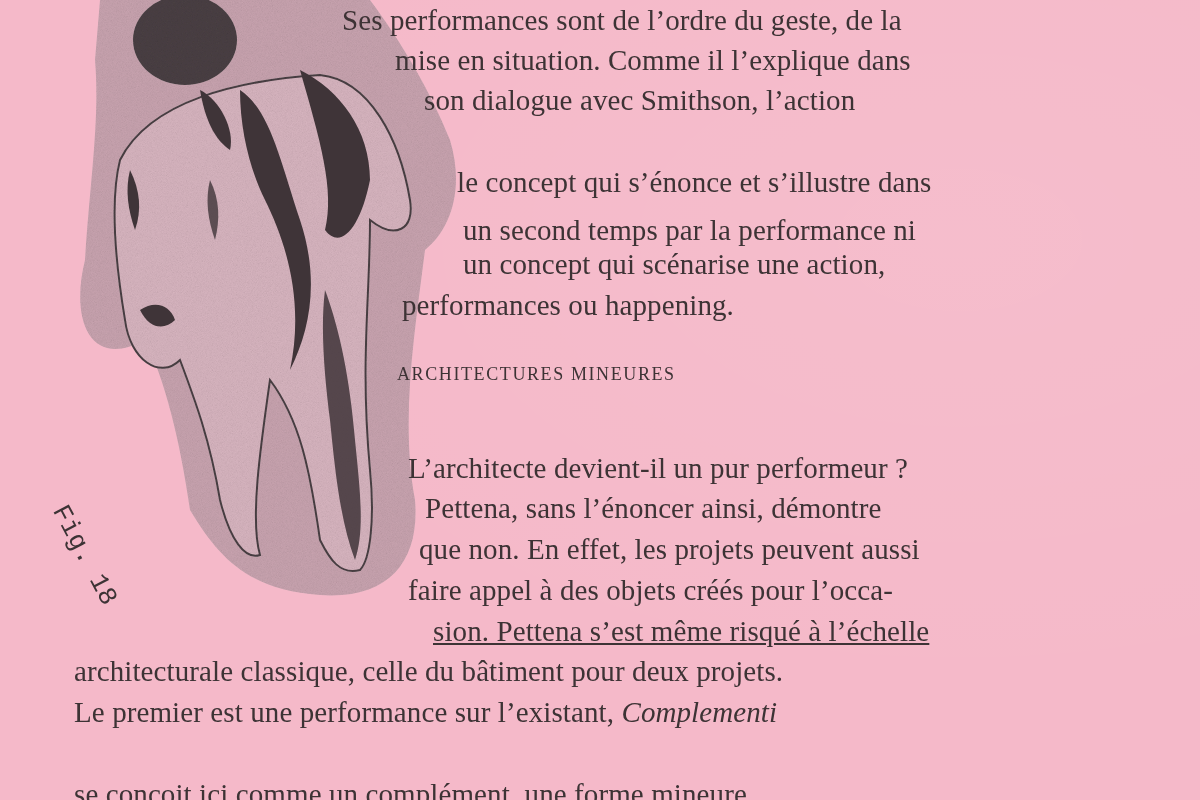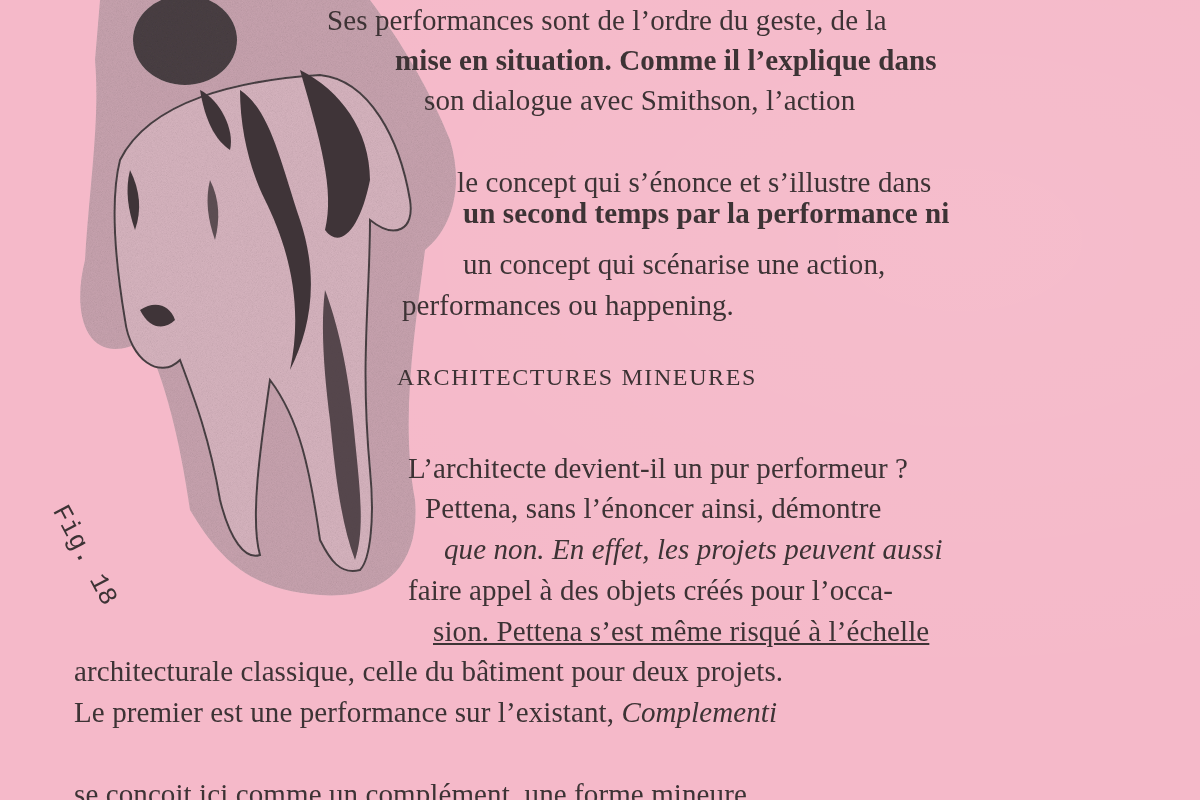--- a/index.html
+++ b/index.html
@@ -15,21 +15,21 @@
     .figure { position:absolute; left:70px; top:0; width:390px; height:600px; }
     .figure svg { width:100%; height:100%; }
     .line {
       position:absolute; white-space:nowrap;
       font-family:"Liberation Serif", "DejaVu Serif", serif;
       font-size:29px; line-height:36px; letter-spacing:0.1px;
       color:#3d3335;
     }
     .heading {
       position:absolute; left:397px; top:364px; white-space:nowrap;
-      font-family:"Liberation Serif", serif; font-size:24px;
+      font-family:"Liberation Serif", serif; font-size:18px;
       letter-spacing:1.6px; color:#3d3335;
     }
     .fig-label {
       position:absolute; left:72px; top:500px;
       font-family:"Liberation Mono", "DejaVu Sans Mono", monospace;
       font-size:26px; color:#3d3335;
       transform-origin:left top; transform:rotate(62deg);
       white-space:nowrap;
     }
     em { font-style:italic; }
@@ -64,33 +64,33 @@
       <path d="M255 290 C270 330 280 380 285 440 C290 490 295 530 285 560 C270 520 265 470 260 420 C255 380 250 330 255 290 Z" fill="#3f3438" opacity="0.85"></path>
       <path d="M130 90 C150 100 165 130 160 150 C145 140 135 120 130 90 Z" fill="#3f3438"></path>
       <path d="M60 170 C70 190 72 210 65 230 C58 210 55 190 60 170 Z" fill="#3f3438"></path>
       <path d="M140 180 C150 200 150 220 145 240 C138 220 135 200 140 180 Z" fill="#3f3438" opacity="0.8"></path>
       <path d="M70 310 C85 300 100 305 105 320 C95 330 80 330 70 310 Z" fill="#3f3438"></path>
     </svg>
   </div>
 
   <div class="fig-label">Fig. 18</div>
 
-  <div class="line" style="left:327px; top:2px;text-align:right;">Ses performances sont de l’ordre du geste, de la</div>
-  <div class="line" style="left:395px; top:42px;font-weight:bold;">mise en situation. Comme il l’explique dans</div>
+  <div class="line" style="left:342px; top:2px;text-align:right;">Ses performances sont de l’ordre du geste, de la</div>
+  <div class="line" style="left:395px; top:42px;">mise en situation. Comme il l’explique dans</div>
   <div class="line" style="left:424px; top:82px;">son dialogue avec Smithson, l’action</div>
   <div class="line" style="left:457px; top:164px;">le concept qui s’énonce et s’illustre dans</div>
-  <div class="line" style="left:463px; top:195px;font-weight:bold;">un second temps par la performance ni</div>
+  <div class="line" style="left:463px; top:212px;">un second temps par la performance ni</div>
   <div class="line" style="left:463px; top:246px;">un concept qui scénarise une action,</div>
   <div class="line" style="left:402px; top:287px;">performances ou happening.</div>
 
   <div class="heading">ARCHITECTURES MINEURES</div>
 
   <div class="line" style="left:425px; top:490px;">Pettena, sans l’énoncer ainsi, démontre</div>
   <div class="line" style="left:408px; top:450px;">L’architecte devient-il un pur performeur ?</div>
-  <div class="line" style="left:444px; top:531px;font-style:italic;">que non. En effet, les projets peuvent aussi</div>
+  <div class="line" style="left:419px; top:531px;">que non. En effet, les projets peuvent aussi</div>
   <div class="line" style="left:408px; top:572px;">faire appel à des objets créés pour l’occa-</div>
   <div class="line" style="left:433px; top:613px;text-decoration:underline;">sion. Pettena s’est même risqué à l’échelle</div>
   <div class="line" style="left:74px; top:653px;">architecturale classique, celle du bâtiment pour deux projets.</div>
   <div class="line" style="left:74px; top:694px;">
     <span>Le premier est une performance sur l’existant,</span>
     <em>Complementi</em>
   </div>
   <div class="line" style="left:74px; top:776px;">se concoit ici comme un complément, une forme mineure</div>
 
 </div>

